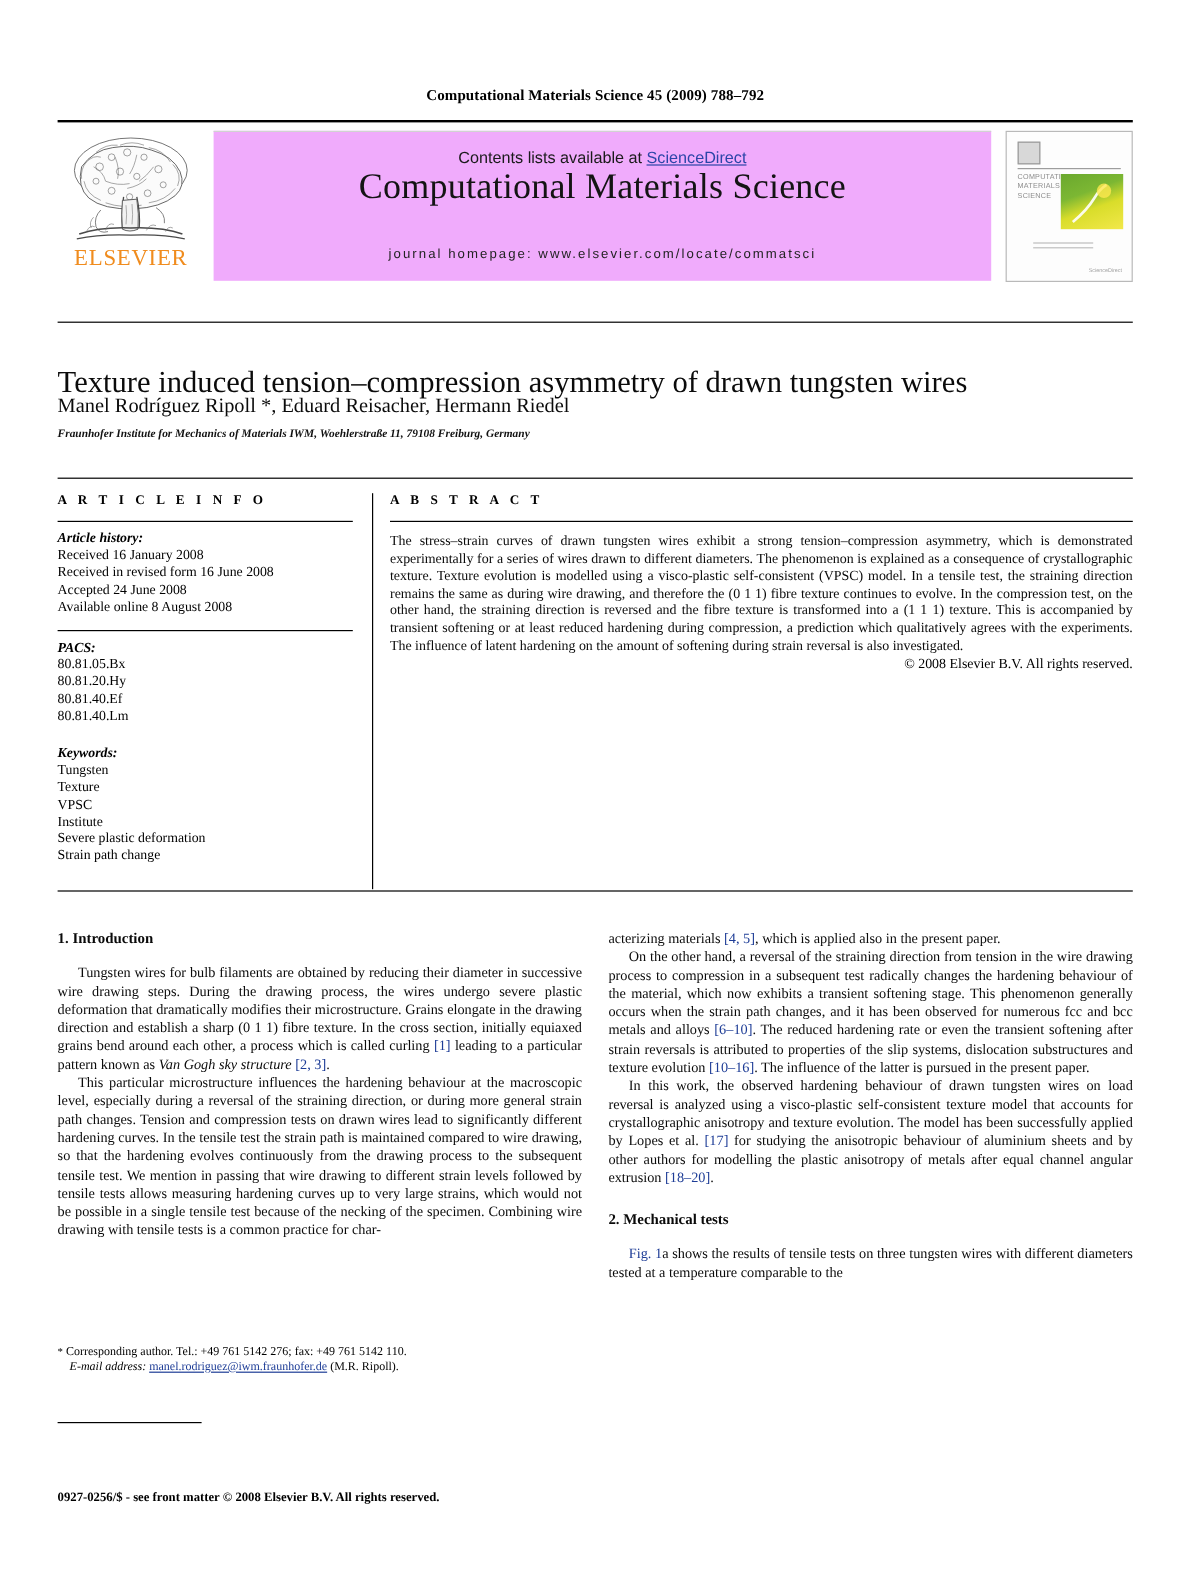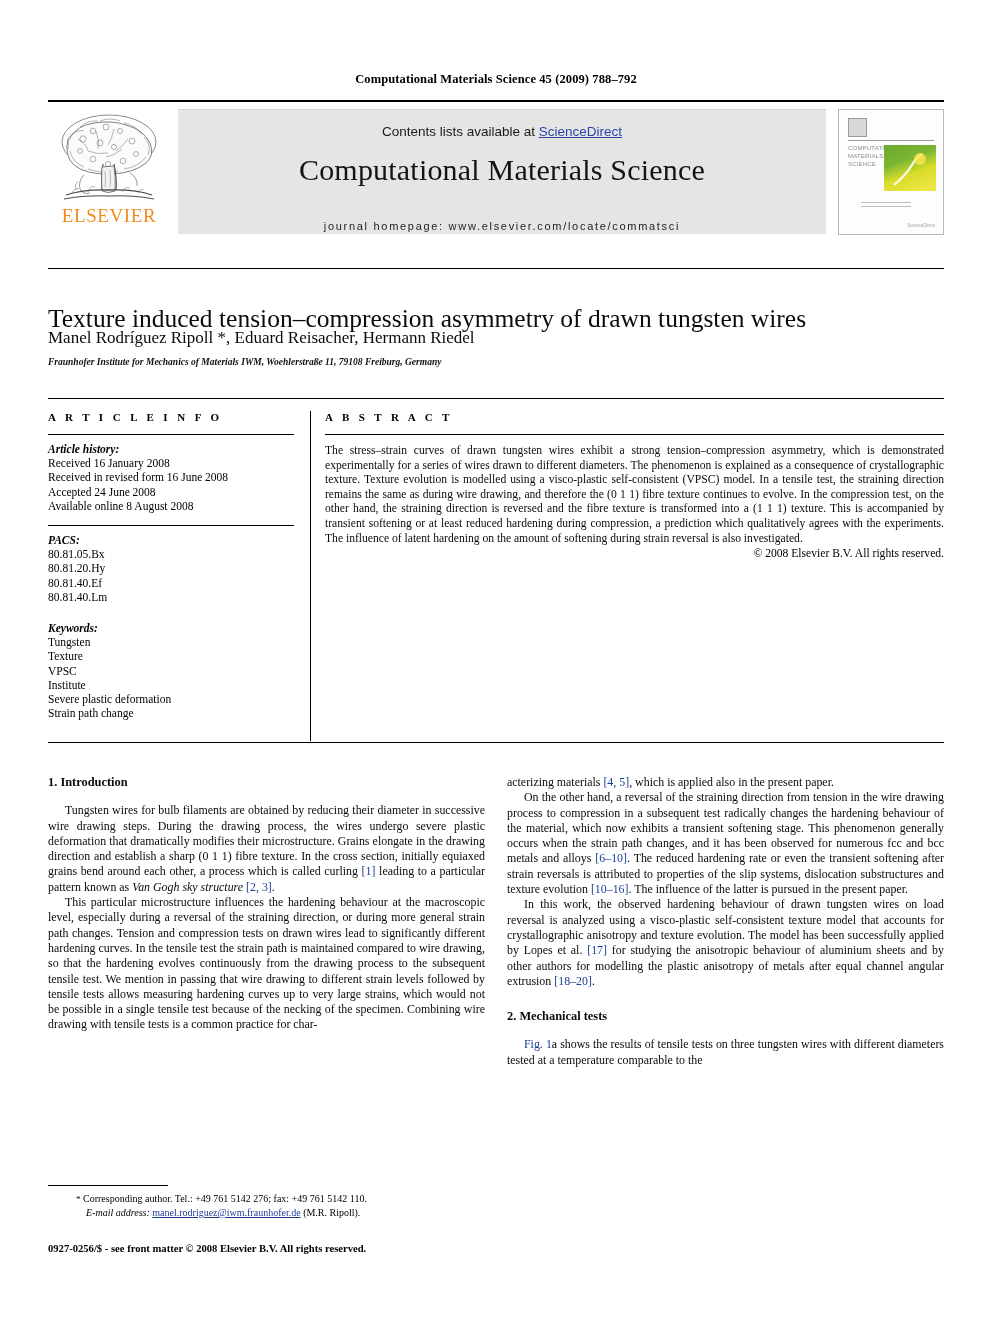--- a/index.html
+++ b/index.html
@@ -59,37 +59,36 @@
     letter-spacing: .6px;
     color: #F08C1E;
     font-weight: 400;
     margin-top: -2px;
   }
   .banner {
     position: absolute;
     left: 130px; top: 7px;
     right: 118px;
     height: 124px;
-    background: #e5e5e5;
+    background: #f0abfc;
     border-top: 1px solid #d2d2d2;
   }
   .contents-line {
     text-align: center;
     font-family: "Liberation Sans", sans-serif;
     font-size: 13.5px;
     color: #1a1a1a;
     padding-top: 14px;
   }
   .sd-link { color: #2b45a8; }
   .journal-title {
     text-align: center;
     font-family: "Liberation Serif", serif;
     font-size: 30px;
     color: #141414;
-    margin-top: 14px;
     letter-spacing: .2px;
   }
   .homepage-line {
     text-align: center;
     font-family: "Liberation Sans", sans-serif;
     font-size: 11px;
     color: #232323;
     letter-spacing: 1.7px;
     margin-top: 33px;
   }
@@ -270,25 +269,24 @@
 
   
   .fn-rule {
     position: absolute;
     left: 48px; top: 1185px;
     width: 120px;
     border-top: 1px solid #000;
   }
   .footnote {
     position: absolute;
-    left: 48px; top: 1192px;
+    left: 48px; top: 1120px;
     width: 437px;
     font-size: 10px;
     line-height: 13px;
-    margin-left: 28px;
   }
   .footnote .star { font-size: 9px; }
   .mail { color: #1d3c96; }
   .footer {
     position: absolute;
     left: 48px; top: 1242px;
     width: 500px;
     font-size: 10.6px;
     line-height: 13.5px;
     font-weight: bold;

